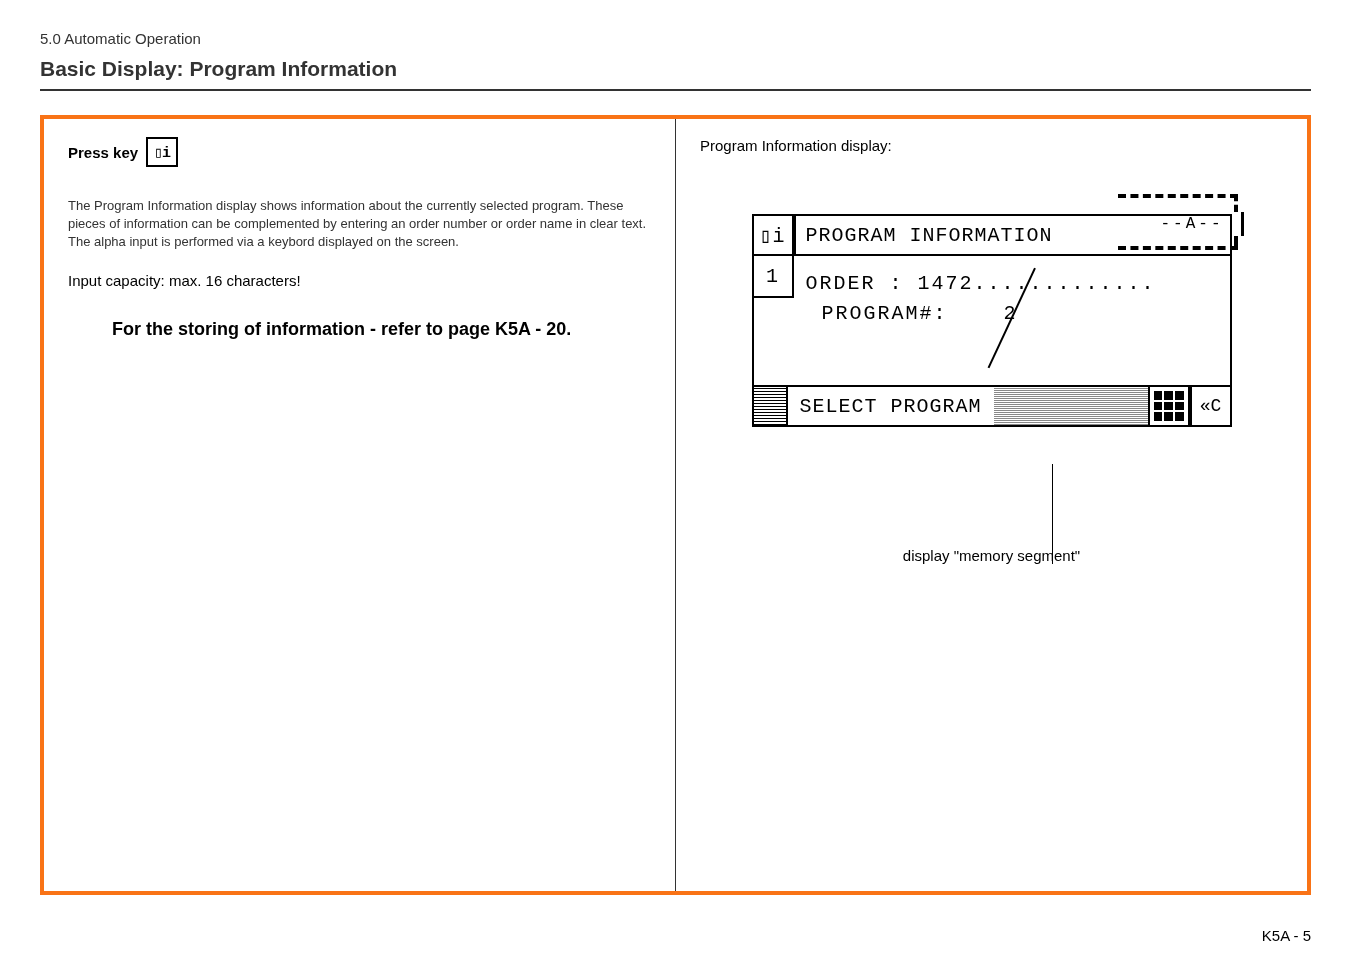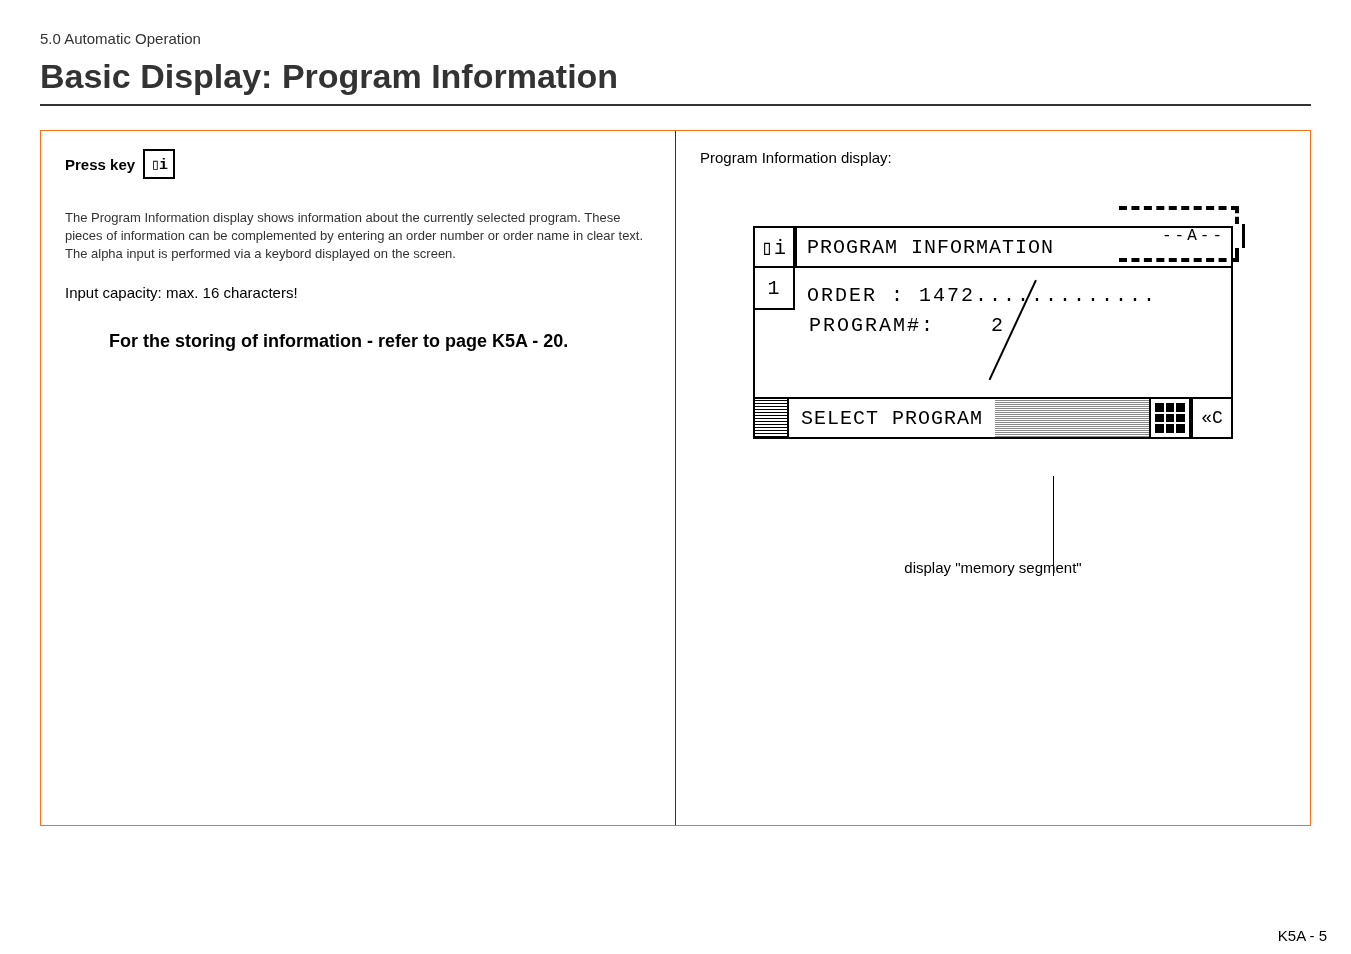--- a/index.html
+++ b/index.html
@@ -14,33 +14,33 @@
       width: 1351px;
       height: 954px;
       position: relative;
     }
     .section-label {
       font-size: 15px;
       color: #333;
       margin-bottom: 10px;
     }
     .page-title {
-      font-size: 34px;
+      font-size: 21px;
       font-weight: bold;
       color: #333;
       margin-bottom: 8px;
     }
     .title-underline {
       border-bottom: 2px solid #333;
       margin-bottom: 24px;
     }
     .content-border {
-      border: 1px solid #f97316;
-      display: flex;
-      height: 696px;
+      border: 4px solid #f97316;
+      display: flex;
+      height: 780px;
     }
     .left-col {
       flex: 1;
       padding: 18px 24px;
     }
     .right-col {
       flex: 1;
       border-left: 1px solid #333;
       padding: 18px 24px;
       position: relative;
@@ -115,21 +115,21 @@
       flex-shrink: 0;
     }
     .lcd-long-box {
       flex: 1;
       justify-content: flex-start;
       padding-left: 10px;
     }
     .lcd-body {
       border-left: 2.5px solid #000;
       border-right: 2.5px solid #000;
-      padding: 12px 0 20px 54px;
+      padding: 12px 0 20px 68px;
       font-family: 'Courier New', monospace;
       font-size: 20px;
       letter-spacing: 2px;
       position: relative;
     }
     .lcd-body-row {
       margin-bottom: 4px;
       white-space: pre;
     }
     .lcd-footer {
@@ -228,21 +228,21 @@
       transform-origin: top center;
     }
     .caption {
       text-align: center;
       font-size: 15px;
       margin-top: 120px;
     }
     .page-footer {
       position: absolute;
       bottom: 10px;
-      right: 24px;
+      right: 40px;
       font-size: 15px;
     }
   </style>
 </head>
 <body>
 
 <div class="section-label">5.0 Automatic Operation</div>
 <div class="page-title">Basic Display: Program Information</div>
 <div class="title-underline"></div>
 

